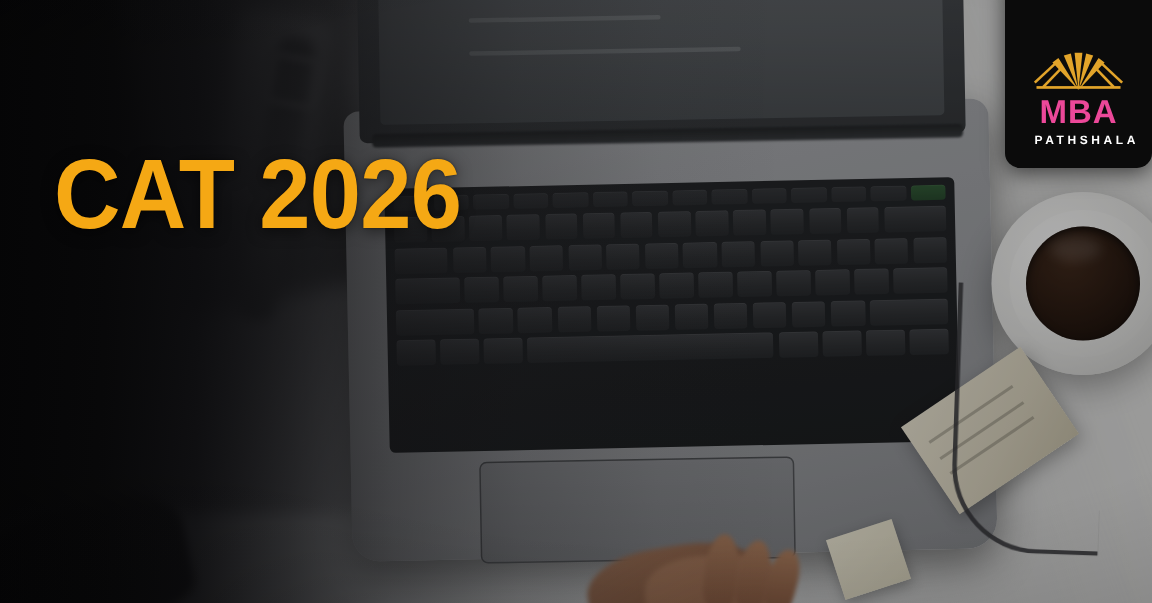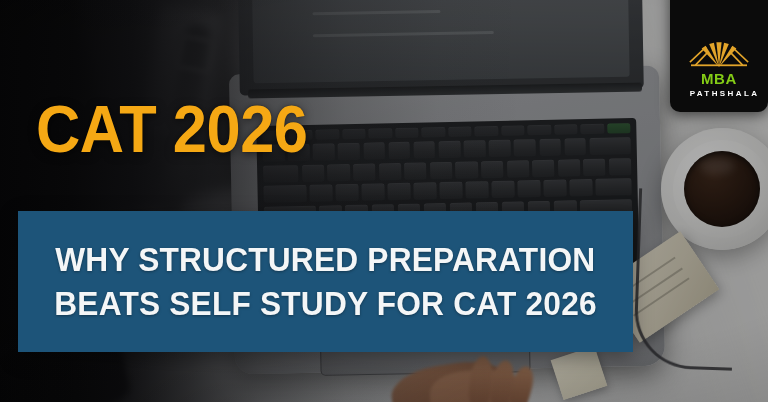--- a/index.html
+++ b/index.html
@@ -437,22 +437,22 @@
     justify-content: flex-end;
     padding-bottom: 14px;
     box-sizing: border-box;
   }
   .logo-rays {
     width: 62px;
     height: 28px;
     margin-bottom: 4px;
   }
   .logo-mba {
-    color: #84cc16;
-    font-size: 15px;
+    color: #ec4899;
+    font-size: 22px;
     font-weight: 700;
     letter-spacing: 0.6px;
     line-height: 1;
     user-select: none;
   }
   .logo-sub {
     color: #FFFFFF;
     font-size: 8px;
     font-weight: 700;
     letter-spacing: 2.4px;
@@ -599,24 +599,20 @@
     <div class="finger" style="left:492px;top:360px;width:21px;height:46px;transform:rotate(10deg)"></div>
     <div class="finger" style="left:512px;top:366px;width:20px;height:40px;transform:rotate(15deg)"></div>
 
     <div class="photo-tone"></div>
     <div class="vignette-left"></div>
     <div class="vignette-edges"></div>
   </div>
 
   <div class="kicker">CAT 2026</div>
 
-  <div class="title-band">
-    <div class="title-line">WHY STRUCTURED PREPARATION</div>
-    <div class="title-line">BEATS SELF STUDY FOR CAT 2026</div>
-  </div>
 
   <div class="logo-panel">
     <svg class="logo-rays" viewBox="0 0 62 28">
       <g fill="#E2A42A">
         <polygon points="31,28 28.4,3.2 33.6,3.2"></polygon>
         <polygon points="31,28 21.2,5.0 25.9,3.7"></polygon>
         <polygon points="31,28 40.8,5.0 36.1,3.7"></polygon>
         <polygon points="31,28 13.6,9.6 17.6,6.7"></polygon>
         <polygon points="31,28 48.4,9.6 44.4,6.7"></polygon>
       </g>

